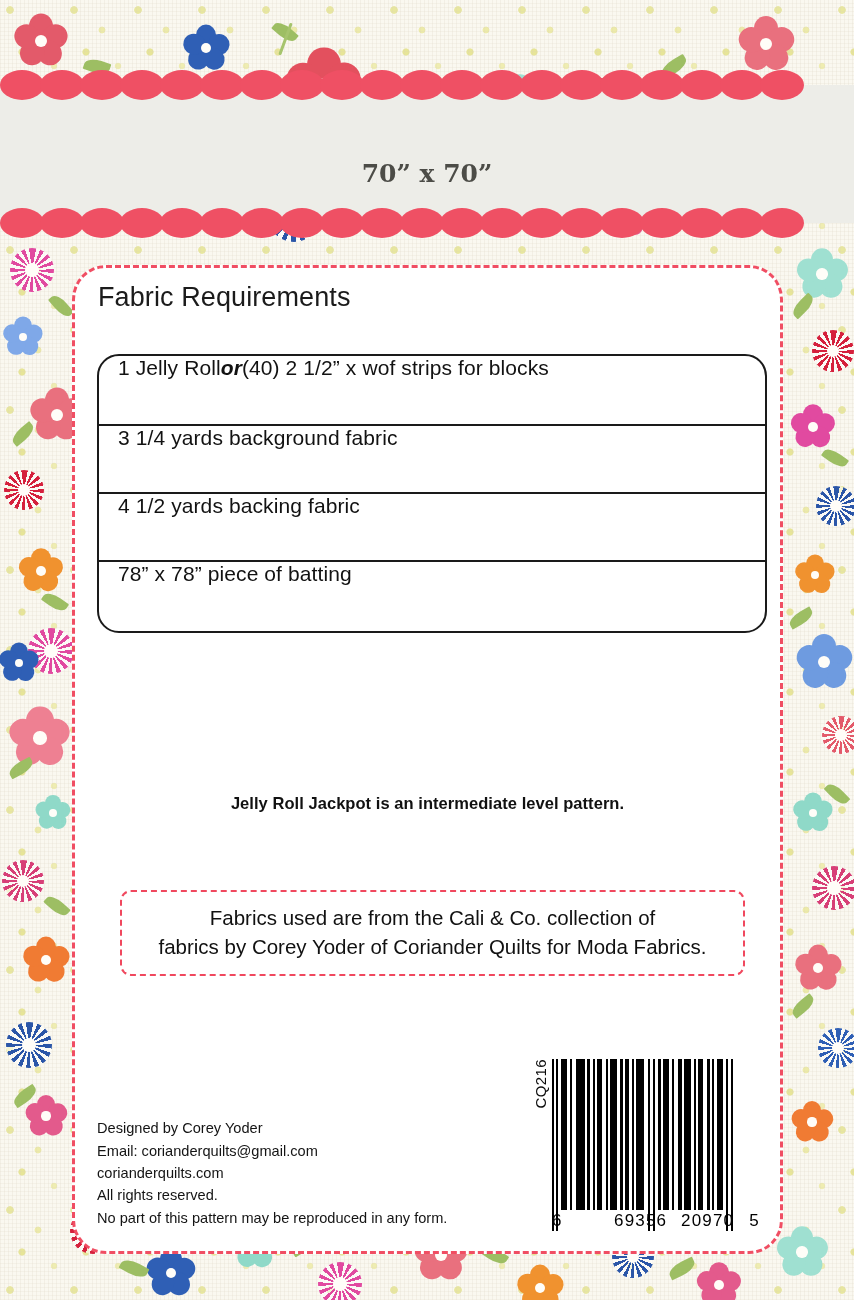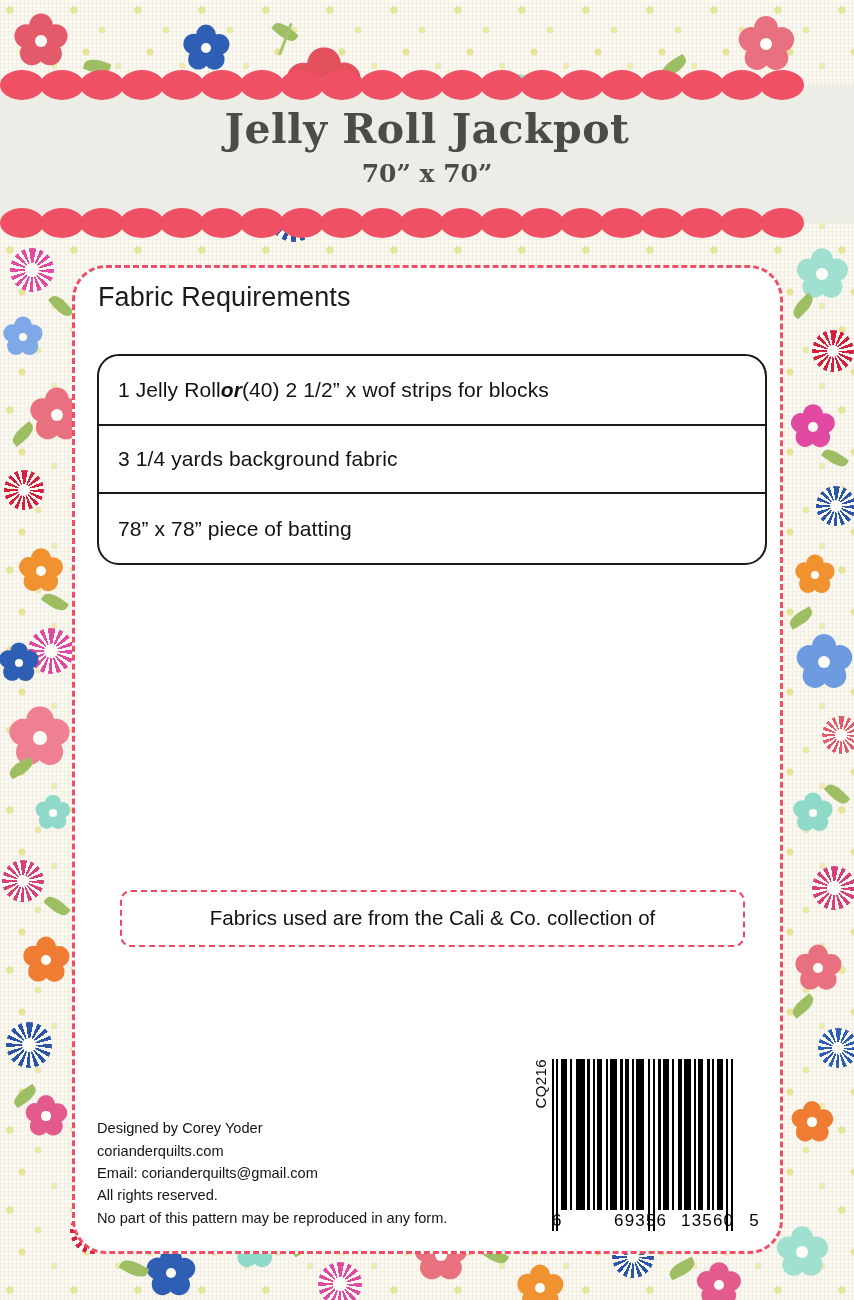--- a/index.html
+++ b/index.html
@@ -179,21 +179,21 @@
     width: 670px;
     border: 2.5px solid #1A1A1A;
     border-radius: 22px;
     box-sizing: border-box;
     overflow: hidden;
     background: #fff;
   }
   .req-row {
     height: 68px;
     display: flex;
-    align-items: center;
+    align-items: flex-start;
     padding-left: 19px;
     font-size: 21px;
     color: #121212;
     border-bottom: 2.5px solid #1A1A1A;
     box-sizing: border-box;
     letter-spacing: .1px;
   }
   .req-row.first { height: 70px; }
   .req-row:last-child { border-bottom: none; height: 69px; }
   .req-row b { font-weight: bold; font-style: italic; }
@@ -655,21 +655,20 @@
         <span></span>
         <span></span>
         <span></span>
         <span></span>
         <span></span>
         <span></span>
         <span></span>
         <span></span>
         <span></span>
     </div>
-    <div class="pattern-title">Jelly Roll Jackpot</div>
     <div class="pattern-size">70” x 70”</div>
     <div class="scallop bottom">
       <span></span>
         <span></span>
         <span></span>
         <span></span>
         <span></span>
         <span></span>
         <span></span>
         <span></span>
@@ -695,33 +694,38 @@
     <div id="requirements-table">
       <div class="req-row first">
         <span>1 Jelly Roll </span>
           <b>or</b>
           <span> (40) 2 1/2” x wof strips for blocks</span>
       </div>
       <div class="req-row">
         <span>3 1/4 yards background fabric</span>
       </div>
       <div class="req-row">
+        <span>4 1/2 yards backing fabric</span>
+      </div>
+      <div class="req-row">
         <span>78” x 78” piece of batting</span>
       </div>
     </div>
 
+    <div class="level-note">Jelly Roll Jackpot is an intermediate level pattern.</div>
 
     <div id="fabric-credit">
       <div>Fabrics used are from the Cali &amp; Co. collection of</div>
+      <div>fabrics by Corey Yoder of Coriander Quilts for Moda Fabrics.</div>
     </div>
 
     <div id="footer-text">
       <div>Designed by Corey Yoder</div>
+      <div>Email: corianderquilts@gmail.com</div>
       <div>corianderquilts.com</div>
-      <div>Email: corianderquilts@gmail.com</div>
       <div>All rights reserved.</div>
       <div>No part of this pattern may be reproduced in any form.</div>
     </div>
 
     <div id="barcode-block">
       <div class="barcode-sku">CQ216</div>
       <div class="barcode-main">
         <div class="barcode-bars">
           <b style="width:2px"></b>
             <b style="width:2px;background:transparent"></b>
@@ -775,20 +779,20 @@
             <b style="width:3px;background:transparent"></b>
           <b style="width:6px;" class="short"></b>
             <b style="width:3px;background:transparent"></b>
           <b style="width:2px"></b>
             <b style="width:3px;background:transparent"></b>
           <b style="width:2px"></b>
         </div>
         <div class="barcode-digits">
           <span class="bd-l">6</span>
           <span class="bd-m1">69356</span>
-          <span class="bd-m2">13560</span>
+          <span class="bd-m2">20970</span>
           <span class="bd-r">5</span>
         </div>
       </div>
     </div>
 
   </div>
 </div>
 
 </body></html>

